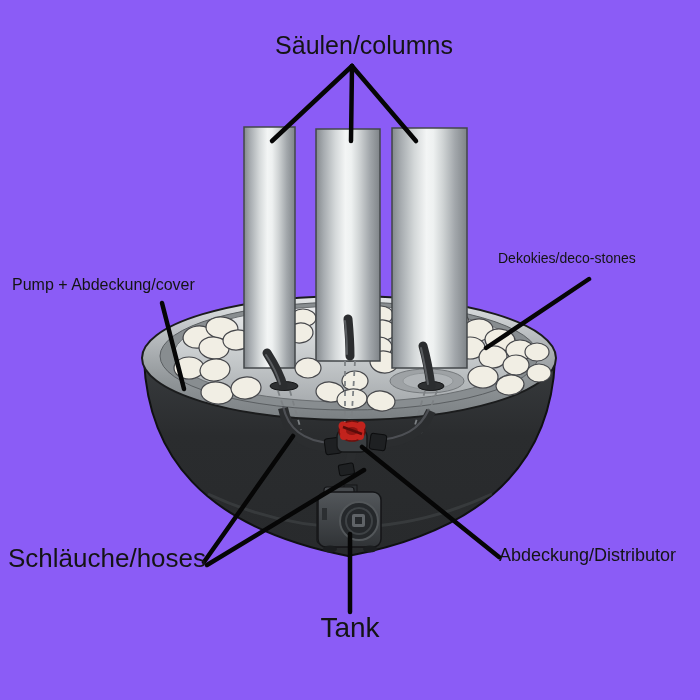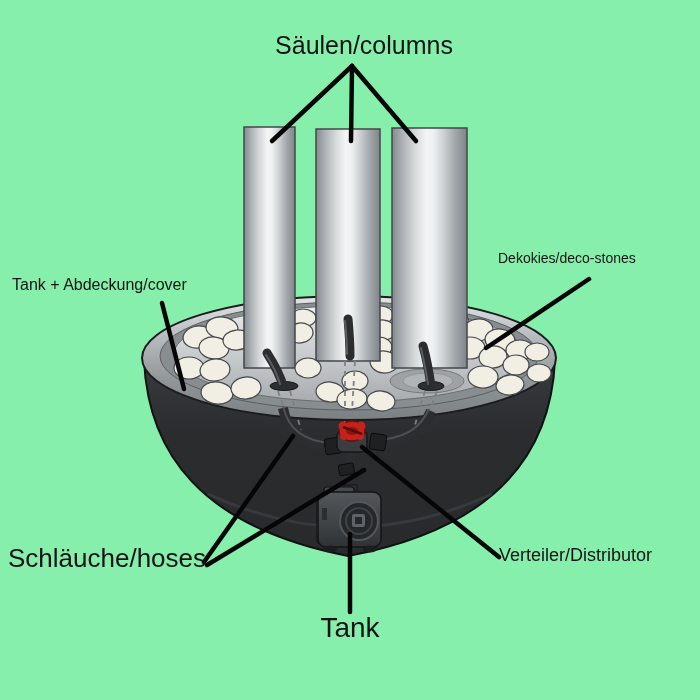--- a/index.html
+++ b/index.html
@@ -1,18 +1,18 @@
 <!DOCTYPE html>
 <html><head>
 <meta charset="utf-8">
 <style>
   html,body{margin:0;padding:0;background:#ffffff;}
   .stage{
     position:relative;width:700px;height:700px;overflow:hidden;
-    background:#86efac;
+    background:#8b5cf6;
     font-family:"Liberation Sans","DejaVu Sans",sans-serif;
   }
   .stage svg{position:absolute;left:0;top:0;}
   .label{position:absolute;color:#141414;white-space:nowrap;line-height:1.1;}
   .label-columns{left:364px;top:32px;transform:translateX(-50%);font-size:25px;}
   .label-tank{left:12px;top:276px;font-size:16px;}
   .label-stones{left:498px;top:251px;font-size:14px;}
   .label-hoses{left:8px;top:544px;font-size:26px;}
   .label-distributor{left:499px;top:546px;font-size:18px;}
   .label-pump{left:350px;top:613px;transform:translateX(-50%);font-size:28px;}
@@ -184,19 +184,19 @@
       <line x1="162" y1="303" x2="184" y2="389"></line>
       <line x1="589" y1="279" x2="486" y2="348"></line>
       <line x1="204" y1="562" x2="293" y2="436"></line>
       <line x1="207" y1="565" x2="364" y2="470"></line>
       <line x1="362" y1="447" x2="499" y2="557"></line>
       <line x1="350" y1="534" x2="350" y2="612"></line>
     </g>
   </svg>
 
   <div class="label label-columns">Säulen/columns</div>
-  <div class="label label-tank">Tank + Abdeckung/cover</div>
+  <div class="label label-tank">Pump + Abdeckung/cover</div>
   <div class="label label-stones">Dekokies/deco-stones</div>
   <div class="label label-hoses">Schläuche/hoses</div>
-  <div class="label label-distributor">Verteiler/Distributor</div>
+  <div class="label label-distributor">Abdeckung/Distributor</div>
   <div class="label label-pump">Tank</div>
 
 </div>
 
 </body></html>

